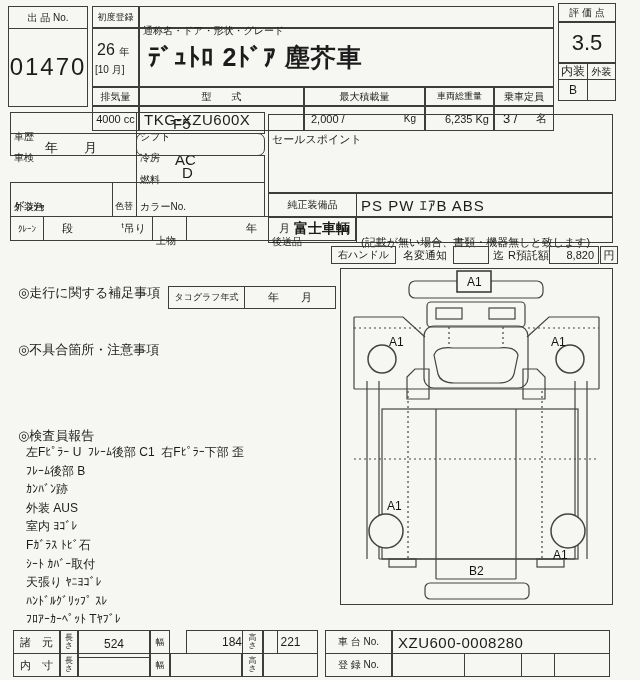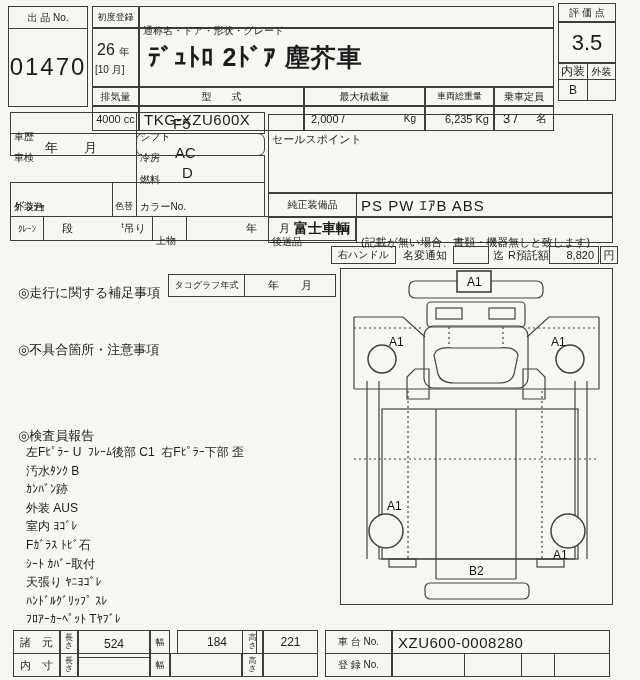--- a/index.html
+++ b/index.html
@@ -85,21 +85,21 @@
     <span class="lbl">シフト</span>
     <span class="nb" style="left:36px;top:2px;font-size:15px;">F5</span>
   </div>
 
   <div class="c" style="left:10px;top:133px;width:127px;height:23px;">
     <span class="lbl">車検</span>
     <span class="nb pre" style="left:34px;top:5px;font-size:13px;">年　　月</span>
   </div>
   <div class="c" style="left:136px;top:133px;width:129px;height:23px;border-radius:7px;">
     <span class="lbl">冷房</span>
-    <span class="nb" style="left:38px;top:10px;font-size:15px;">AC</span>
+    <span class="nb" style="left:38px;top:17px;font-size:15px;">AC</span>
   </div>
 
   <div class="c" style="left:136px;top:155px;width:129px;height:28px;">
     <span class="lbl">燃料</span>
     <span class="nb" style="left:45px;top:8px;font-size:15px;">D</span>
   </div>
 
   <div class="c" style="left:10px;top:182px;width:103px;height:35px;">
     <span class="lbl">外装色</span>
     <span class="nb" style="left:4px;top:17px;font-size:12px;">ｹﾞﾝｼｬ</span>
@@ -142,31 +142,31 @@
   <div class="nb" style="left:403px;top:248px;font-size:11px;">名変通知</div>
   <div class="c" style="left:453px;top:246px;width:36px;height:18px;"></div>
   <div class="nb" style="left:493px;top:248px;font-size:11px;">迄</div>
   <div class="nb" style="left:508px;top:248px;font-size:11px;">R預託額</div>
   <div class="c right" style="left:549px;top:246px;width:50px;height:18px;">
     <span style="font-size:11px;padding-right:4px;">8,820</span>
   </div>
   <div class="c ctr" style="left:600px;top:246px;width:18px;height:18px;font-size:11px;">円</div>
 
   <div class="nb" style="left:18px;top:284px;font-size:13px;">◎走行に関する補足事項</div>
-  <div class="c" style="left:168px;top:274px;width:168px;height:23px;">
+  <div class="c" style="left:168px;top:286px;width:168px;height:23px;">
     <div class="nb ctr" style="left:0;top:0;width:76px;height:21px;border-right:1px solid #3d3d3d;font-size:9px;">タコグラフ年式</div>
     <div class="nb ctr pre" style="left:76px;top:0;width:90px;height:21px;font-size:11px;">年　　月</div>
   </div>
 
   <div class="nb" style="left:18px;top:341px;font-size:13px;">◎不具合箇所・注意事項</div>
 
   <div class="nb" style="left:18px;top:427px;font-size:13px;">◎検査員報告</div>
   <div class="nb" style="left:26px;top:443px;width:312px;">
     <div class="rep-line">左Fﾋﾟﾗｰ U  ﾌﾚｰﾑ後部 C1  右Fﾋﾟﾗｰ下部 歪</div>
-    <div class="rep-line">汚水ﾀﾝｸ B</div>
+    <div class="rep-line">ﾌﾚｰﾑ後部 B</div>
     <div class="rep-line">ｶﾝﾊﾞﾝ跡</div>
     <div class="rep-line">外装 AUS</div>
     <div class="rep-line">室内 ﾖｺﾞﾚ</div>
     <div class="rep-line">Fｶﾞﾗｽ ﾄﾋﾞ石</div>
     <div class="rep-line">ｼｰﾄ ｶﾊﾞｰ取付</div>
     <div class="rep-line">天張り ﾔﾆﾖｺﾞﾚ</div>
     <div class="rep-line">ﾊﾝﾄﾞﾙｸﾞﾘｯﾌﾟ ｽﾚ</div>
     <div class="rep-line">ﾌﾛｱｰｶｰﾍﾟｯﾄ Tﾔﾌﾞﾚ</div>
   </div>
 
@@ -234,21 +234,21 @@
       </g>
     </svg>
   </div>
 
   <div class="c ctr pre" style="left:13px;top:630px;width:47px;height:24px;font-size:11px;">諸　元</div>
   <div class="c ctr" style="left:60px;top:630px;width:18px;height:24px;">
       <span class="tiny2">長さ</span>
     </div>
   <div class="c ctr" style="left:78px;top:630px;width:72px;height:28px;font-size:12px;">524</div>
   <div class="c ctr" style="left:150px;top:630px;width:20px;height:24px;font-size:9px;">幅</div>
-  <div class="c ctr" style="left:177px;top:630px;width:80px;height:24px;font-size:12px;">184</div>
+  <div class="c ctr" style="left:186px;top:630px;width:92px;height:24px;font-size:12px;">184</div>
   <div class="c ctr" style="left:242px;top:630px;width:21px;height:24px;">
       <span class="tiny2">高さ</span>
     </div>
   <div class="c ctr" style="left:263px;top:630px;width:55px;height:24px;font-size:12px;">221</div>
 
   <div class="c ctr pre" style="left:13px;top:653px;width:47px;height:24px;font-size:11px;">内　寸</div>
   <div class="c ctr" style="left:60px;top:653px;width:18px;height:24px;">
       <span class="tiny2">長さ</span>
     </div>
   <div class="c ctr" style="left:78px;top:653px;width:72px;height:24px;font-size:12px;"></div>

